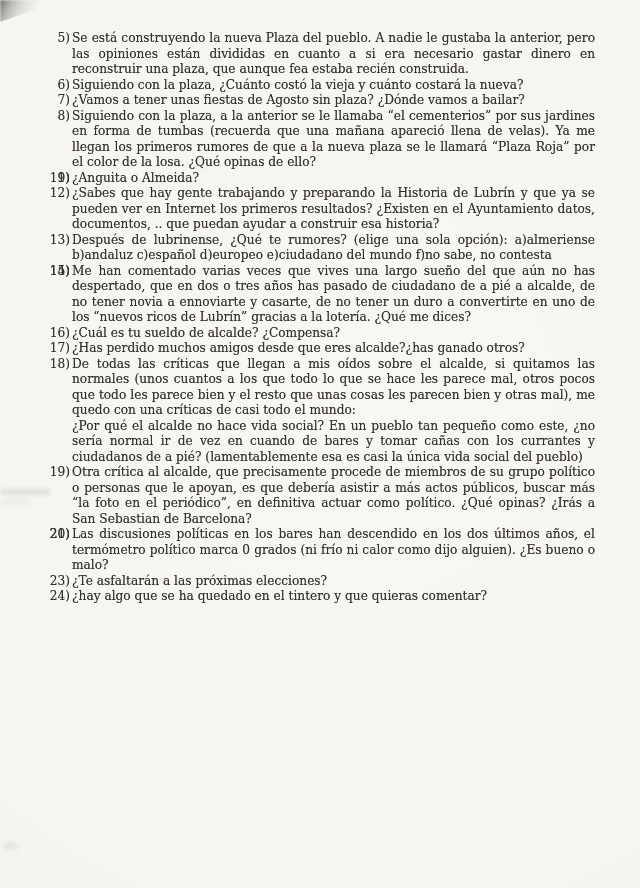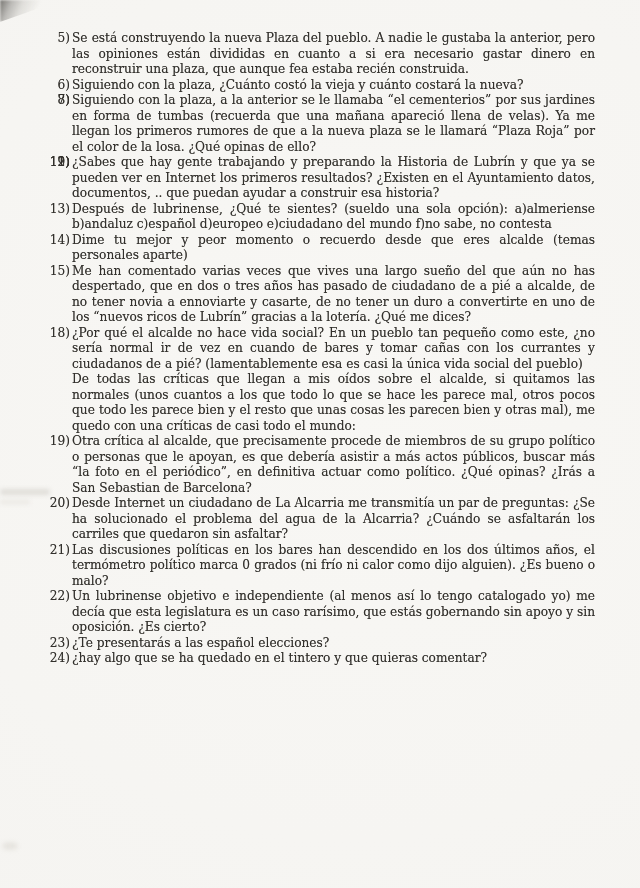--- a/index.html
+++ b/index.html
@@ -83,70 +83,74 @@
       <div class="qitem">
         <span class="qnum">5)</span>
         <div class="qpara">Se está construyendo la nueva Plaza del pueblo. A nadie le gustaba la anterior, pero las opiniones están divididas en cuanto a si era necesario gastar dinero en reconstruir una plaza, que aunque fea estaba recién construida.</div>
       </div>
       <div class="qitem">
         <span class="qnum">6)</span>
         <div class="qpara">Siguiendo con la plaza, ¿Cuánto costó la vieja y cuánto costará la nueva?</div>
       </div>
       <div class="qitem">
         <span class="qnum">7)</span>
+        <div class="qpara">¿Vamos a tener unas fiestas de Agosto sin plaza? ¿Dónde vamos a bailar?</div>
       </div>
       <div class="qitem">
         <span class="qnum">8)</span>
         <div class="qpara">Siguiendo con la plaza, a la anterior se le llamaba “el cementerios” por sus jardines en forma de tumbas (recuerda que una mañana apareció llena de velas). Ya me llegan los primeros rumores de que a la nueva plaza se le llamará “Plaza Roja” por el color de la losa. ¿Qué opinas de ello?</div>
       </div>
       <div class="qitem">
         <span class="qnum">9)</span>
       </div>
       <div class="qitem">
         <span class="qnum">11)</span>
+        <div class="qpara">¿Anguita o Almeida?</div>
       </div>
       <div class="qitem">
         <span class="qnum">12)</span>
         <div class="qpara">¿Sabes que hay gente trabajando y preparando la Historia de Lubrín y que ya se pueden ver en Internet los primeros resultados? ¿Existen en el Ayuntamiento datos, documentos, .. que puedan ayudar a construir esa historia?</div>
       </div>
       <div class="qitem">
         <span class="qnum">13)</span>
-        <div class="qpara">Después de lubrinense, ¿Qué te sientes? (sueldo una sola opción): a)almeriense b)andaluz c)español d)europeo e)ciudadano del mundo f)no sabe, no contesta</div>
+        <div class="qpara">Después de lubrinense, ¿Qué te rumores? (elige una sola opción): a)almeriense b)andaluz c)español d)europeo e)ciudadano del mundo f)no sabe, no contesta</div>
       </div>
       <div class="qitem">
         <span class="qnum">14)</span>
-        <div class="qpara">Dime tu mejor y peor momento o recuerdo desde que eres alcalde (temas personales aparte)</div>
       </div>
       <div class="qitem">
         <span class="qnum">15)</span>
         <div class="qpara">Me han comentado varias veces que vives una largo sueño del que aún no has despertado, que en dos o tres años has pasado de ciudadano de a pié a alcalde, de no tener novia a ennoviarte y casarte, de no tener un duro a convertirte en uno de los “nuevos ricos de Lubrín” gracias a la lotería. ¿Qué me dices?</div>
       </div>
       <div class="qitem">
+        <span class="qnum">16)</span>
+        <div class="qpara">¿Cuál es tu sueldo de alcalde? ¿Compensa?</div>
+      </div>
+      <div class="qitem">
+        <span class="qnum">17)</span>
+        <div class="qpara">¿Has perdido muchos amigos desde que eres alcalde?¿has ganado otros?</div>
+      </div>
+      <div class="qitem">
         <span class="qnum">18)</span>
+        <div class="qpara">De todas las críticas que llegan a mis oídos sobre el alcalde, si quitamos las normales (unos cuantos a los que todo lo que se hace les parece mal, otros pocos que todo les parece bien y el resto que unas cosas les parecen bien y otras mal), me quedo con una críticas de casi todo el mundo:</div>
         <div class="qpara">¿Por qué el alcalde no hace vida social? En un pueblo tan pequeño como este, ¿no sería normal ir de vez en cuando de bares y tomar cañas con los currantes y ciudadanos de a pié? (lamentablemente esa es casi la única vida social del pueblo)</div>
-        <div class="qpara">De todas las críticas que llegan a mis oídos sobre el alcalde, si quitamos las normales (unos cuantos a los que todo lo que se hace les parece mal, otros pocos que todo les parece bien y el resto que unas cosas les parecen bien y otras mal), me quedo con una críticas de casi todo el mundo:</div>
       </div>
       <div class="qitem">
         <span class="qnum">19)</span>
         <div class="qpara">Otra crítica al alcalde, que precisamente procede de miembros de su grupo político o personas que le apoyan, es que debería asistir a más actos públicos, buscar más “la foto en el periódico”, en definitiva actuar como político. ¿Qué opinas? ¿Irás a San Sebastian de Barcelona?</div>
       </div>
       <div class="qitem">
         <span class="qnum">20)</span>
-        <div class="qpara">Desde Internet un ciudadano de La Alcarria me transmitía un par de preguntas: ¿Se ha solucionado el problema del agua de la Alcarria? ¿Cuándo se asfaltarán los carriles que quedaron sin asfaltar?</div>
       </div>
       <div class="qitem">
         <span class="qnum">21)</span>
         <div class="qpara">Las discusiones políticas en los bares han descendido en los dos últimos años, el termómetro político marca 0 grados (ni frío ni calor como dijo alguien). ¿Es bueno o malo?</div>
       </div>
       <div class="qitem">
-        <span class="qnum">22)</span>
-        <div class="qpara">Un lubrinense objetivo e independiente (al menos así lo tengo catalogado yo) me decía que esta legislatura es un caso rarísimo, que estás gobernando sin apoyo y sin oposición. ¿Es cierto?</div>
-      </div>
-      <div class="qitem">
         <span class="qnum">23)</span>
-        <div class="qpara">¿Te presentarás a las español elecciones?</div>
+        <div class="qpara">¿Te asfaltarán a las próximas elecciones?</div>
       </div>
       <div class="qitem">
         <span class="qnum">24)</span>
         <div class="qpara">¿hay algo que se ha quedado en el tintero y que quieras comentar?</div>
       </div>
     </div>
 </div>
 
 </body></html>

